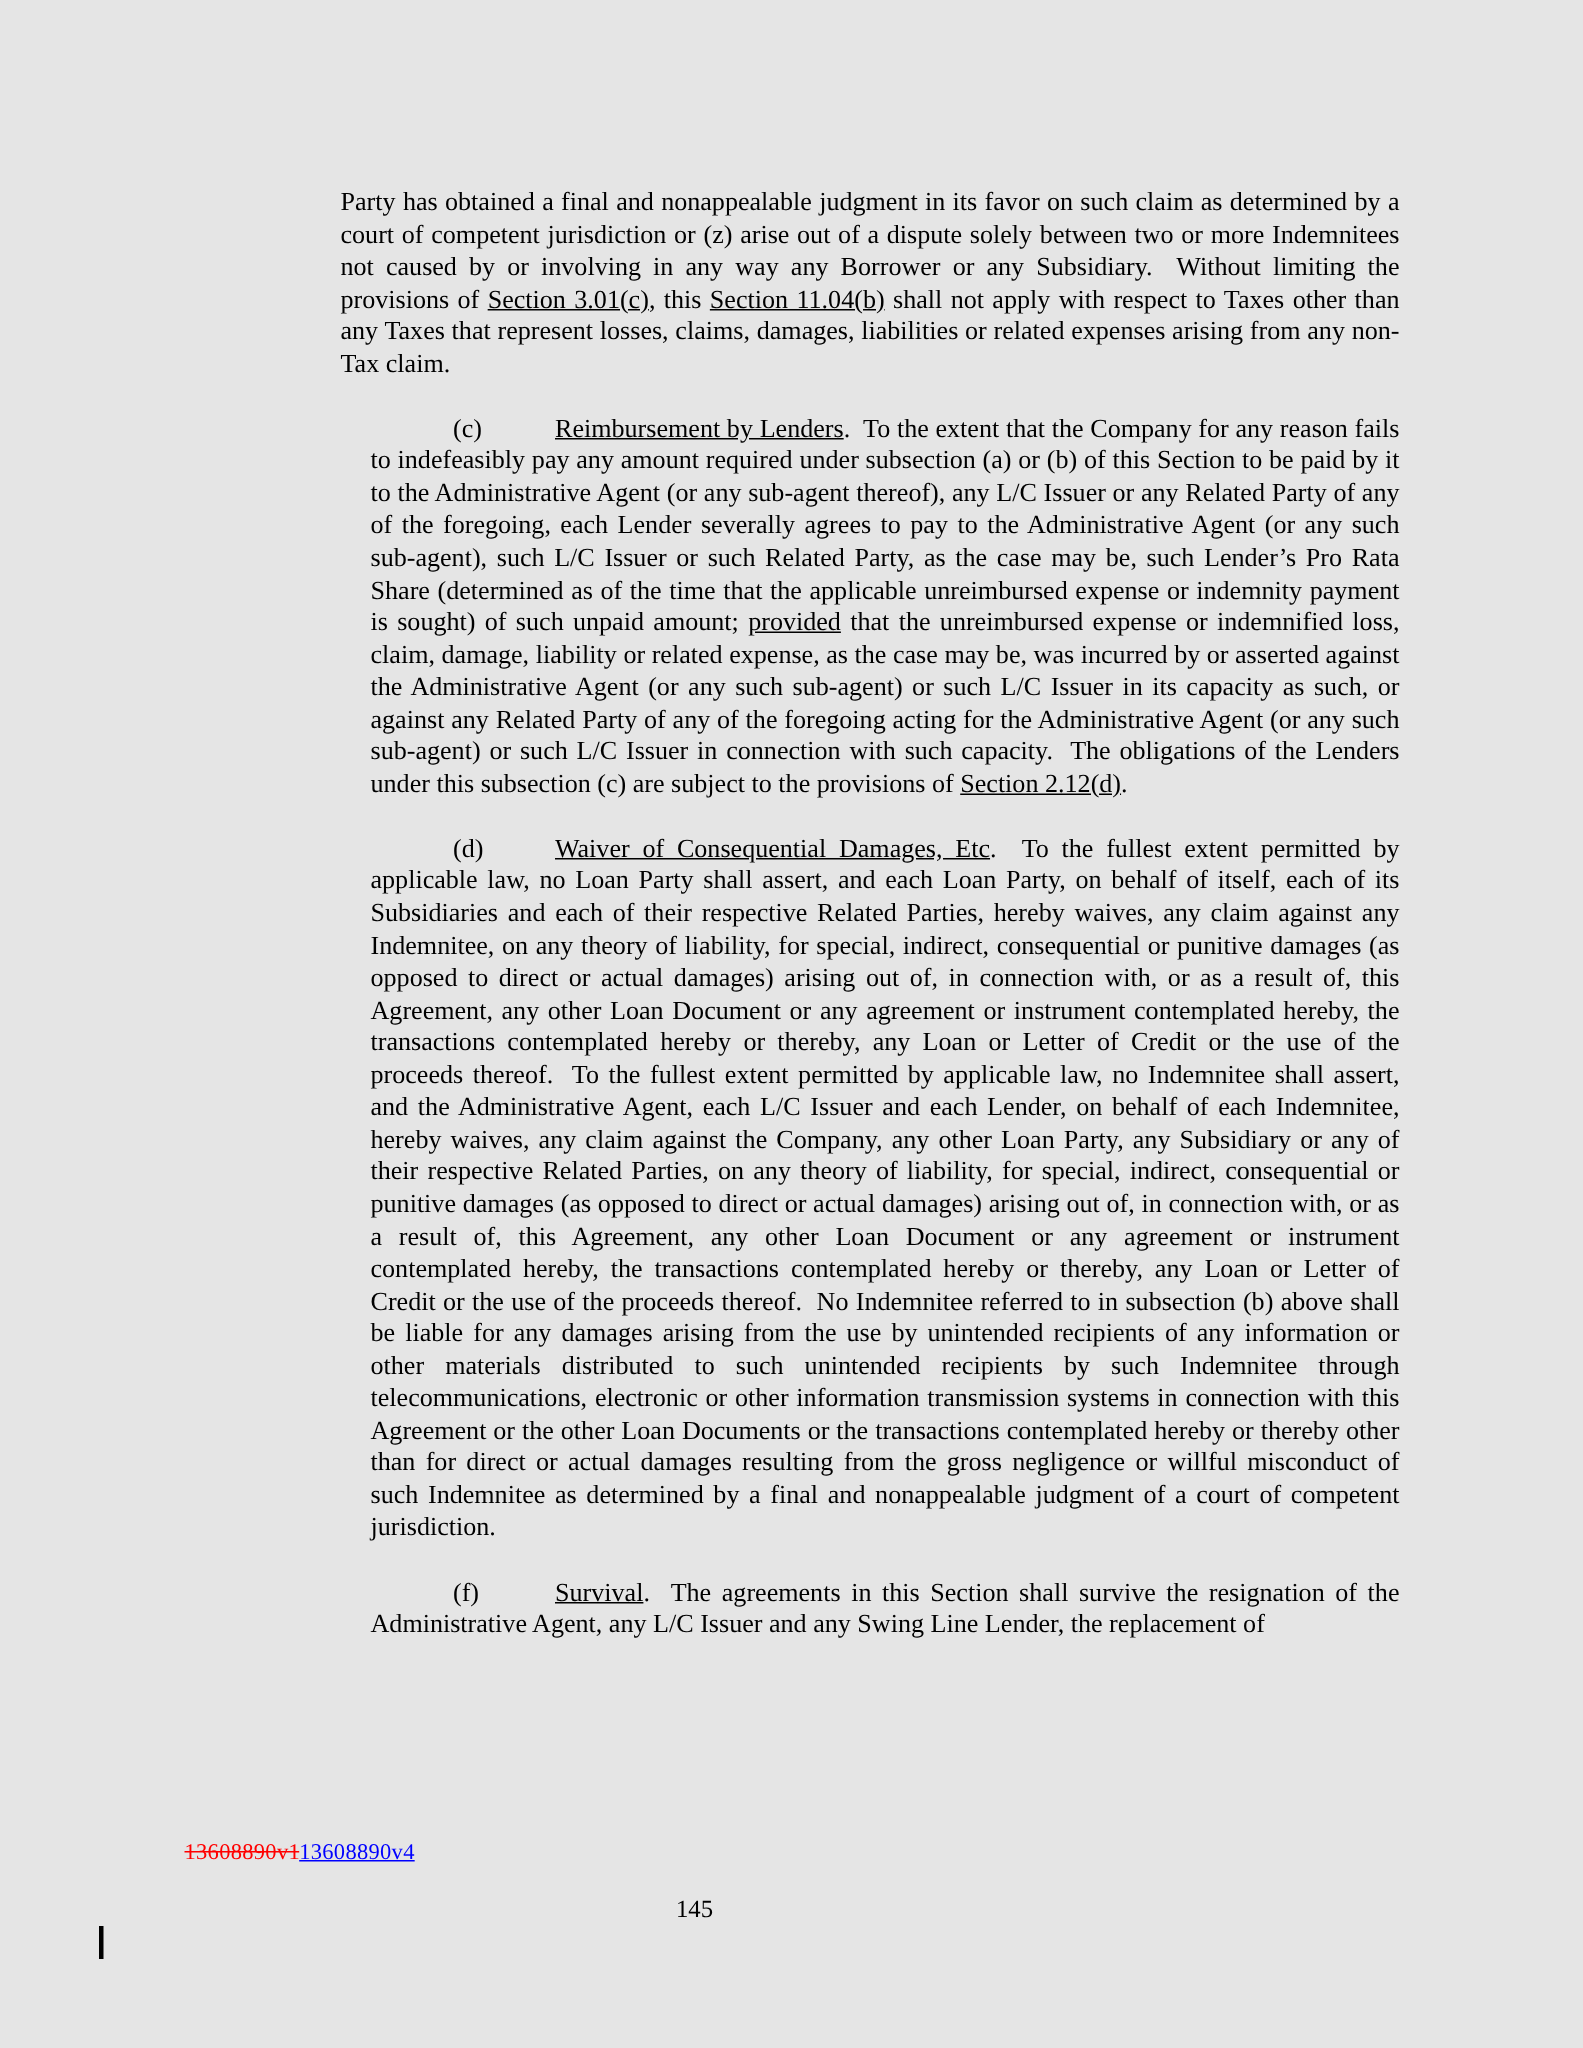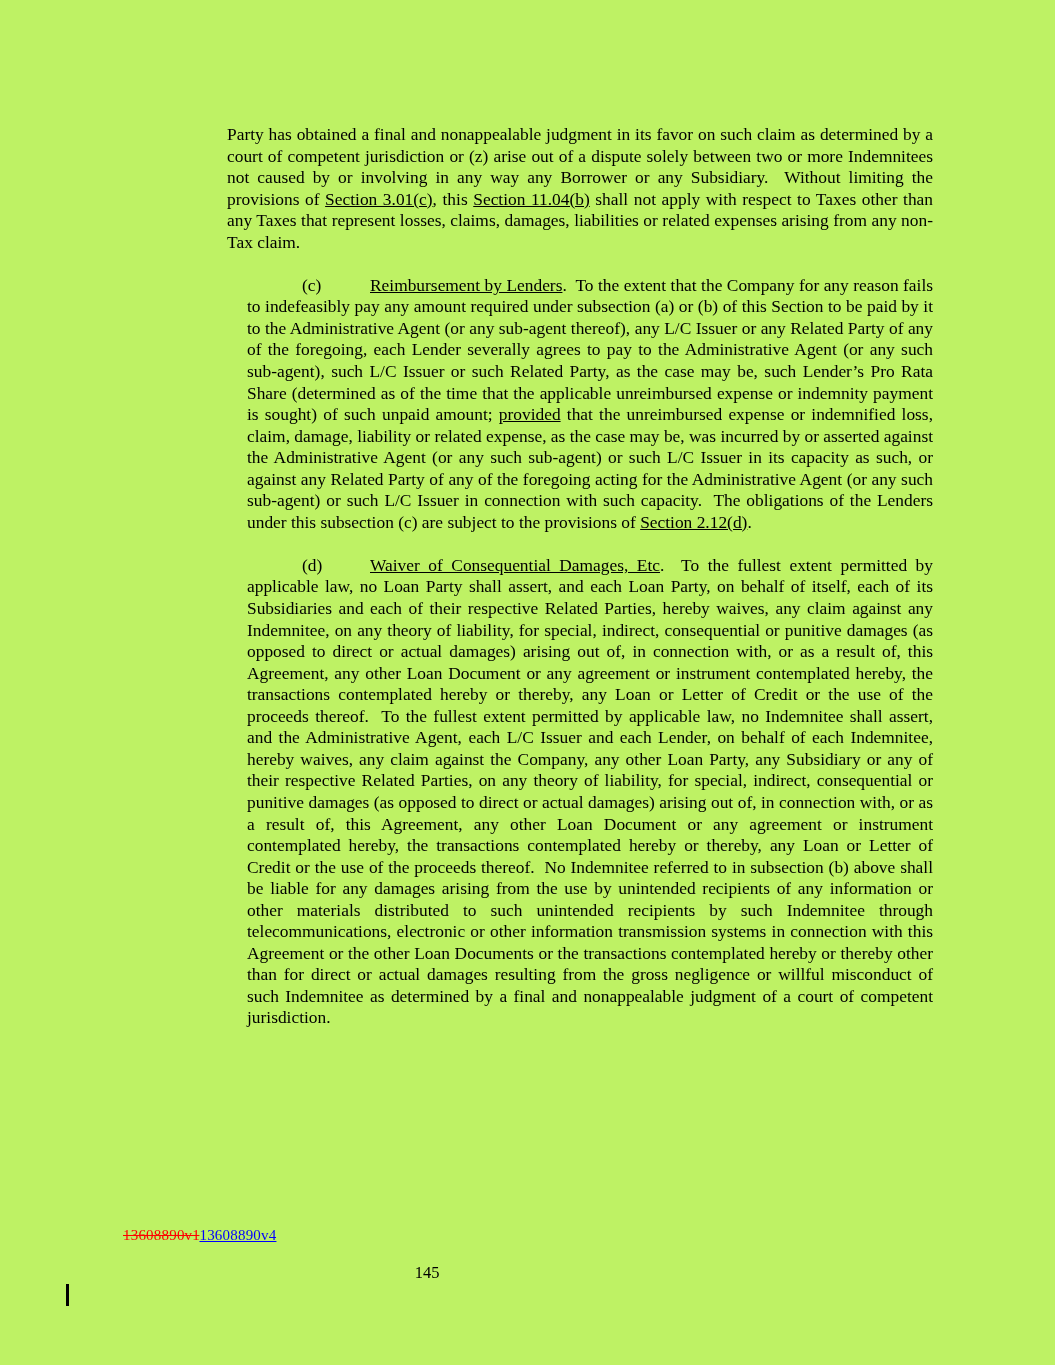--- a/index.html
+++ b/index.html
@@ -4,21 +4,21 @@
 <style>
   html, body {
     margin: 0;
     padding: 0;
     background: #ffffff;
   }
   .page {
     position: relative;
     width: 1055px;
     height: 1365px;
-    background: #bef264;
+    background: #e5e5e5;
     color: #000000;
     font-family: "Liberation Serif", serif;
     overflow: hidden;
   }
   .content {
     position: absolute;
     left: 227px;
     top: 124px;
     width: 706px;
     font-size: 17.4px;
@@ -45,20 +45,21 @@
     text-decoration: underline;
   }
   .page-number {
     position: absolute;
     top: 1263px;
     left: 0;
     width: 854px;
     text-align: center;
     font-size: 16.5px;
     line-height: 20px;
+    padding-left: 36px;
   }
   .change-bar {
     position: absolute;
     left: 66px;
     top: 1284px;
     width: 2.5px;
     height: 22px;
     background: #000000;
   }
   .footer-revisions {
@@ -78,20 +79,21 @@
 </style>
 </head>
 <body>
 
 <div class="page">
 
   <div class="content">
       <p class="para"><span>Party has obtained a final and nonappealable judgment in its favor on such claim as determined by a court of competent jurisdiction or (z) arise out of a dispute solely between two or more Indemnitees not caused by or involving in any way any Borrower or any Subsidiary.&nbsp; Without limiting the provisions of </span><span class="u">Section 3.01(c)</span><span>, this </span><span class="u">Section 11.04(b)</span><span> shall not apply with respect to Taxes other than any Taxes that represent losses, claims, damages, liabilities or related expenses arising from any non-Tax claim.</span></p>
       <p class="para labeled"><span class="plabel">(c)</span><span class="u">Reimbursement by Lenders</span><span>.&nbsp; To the extent that the Company for any reason fails to indefeasibly pay any amount required under subsection (a) or (b) of this Section to be paid by it to the Administrative Agent (or any sub-agent thereof), any L/C Issuer or any Related Party of any of the foregoing, each Lender severally agrees to pay to the Administrative Agent (or any such sub-agent), such L/C Issuer or such Related Party, as the case may be, such Lender’s Pro Rata Share (determined as of the time that the applicable unreimbursed expense or indemnity payment is sought) of such unpaid amount; </span><span class="u">provided</span><span> that the unreimbursed expense or indemnified loss, claim, damage, liability or related expense, as the case may be, was incurred by or asserted against the Administrative Agent (or any such sub-agent) or such L/C Issuer in its capacity as such, or against any Related Party of any of the foregoing acting for the Administrative Agent (or any such sub-agent) or such L/C Issuer in connection with such capacity.&nbsp; The obligations of the Lenders under this subsection (c) are subject to the provisions of </span><span class="u">Section 2.12(d)</span><span>.</span></p>
       <p class="para labeled"><span class="plabel">(d)</span><span class="u">Waiver of Consequential Damages, Etc</span><span>.&nbsp; To the fullest extent permitted by applicable law, no Loan Party shall assert, and each Loan Party, on behalf of itself, each of its Subsidiaries and each of their respective Related Parties, hereby waives, any claim against any Indemnitee, on any theory of liability, for special, indirect, consequential or punitive damages (as opposed to direct or actual damages) arising out of, in connection with, or as a result of, this Agreement, any other Loan Document or any agreement or instrument contemplated hereby, the transactions contemplated hereby or thereby, any Loan or Letter of Credit or the use of the proceeds thereof.&nbsp; To the fullest extent permitted by applicable law, no Indemnitee shall assert, and the Administrative Agent, each L/C Issuer and each Lender, on behalf of each Indemnitee, hereby waives, any claim against the Company, any other Loan Party, any Subsidiary or any of their respective Related Parties, on any theory of liability, for special, indirect, consequential or punitive damages (as opposed to direct or actual damages) arising out of, in connection with, or as a result of, this Agreement, any other Loan Document or any agreement or instrument contemplated hereby, the transactions contemplated hereby or thereby, any Loan or Letter of Credit or the use of the proceeds thereof.&nbsp; No Indemnitee referred to in subsection (b) above shall be liable for any damages arising from the use by unintended recipients of any information or other materials distributed to such unintended recipients by such Indemnitee through telecommunications, electronic or other information transmission systems in connection with this Agreement or the other Loan Documents or the transactions contemplated hereby or thereby other than for direct or actual damages resulting from the gross negligence or willful misconduct of such Indemnitee as determined by a final and nonappealable judgment of a court of competent jurisdiction.</span></p>
+      <p class="para labeled"><span class="plabel">(f)</span><span class="u">Survival</span><span>.&nbsp; The agreements in this Section shall survive the resignation of the Administrative Agent, any L/C Issuer and any Swing Line Lender, the replacement of</span></p>
     </div>
 
   <div class="page-number">145</div>
 
   <div class="change-bar"></div>
 
   <div class="footer-revisions"><span class="deleted" style="color: rgb(255, 0, 0);">13608890v1</span><span class="inserted" style="color: rgb(0, 0, 255);">13608890v4</span></div>
 
 </div>
 

